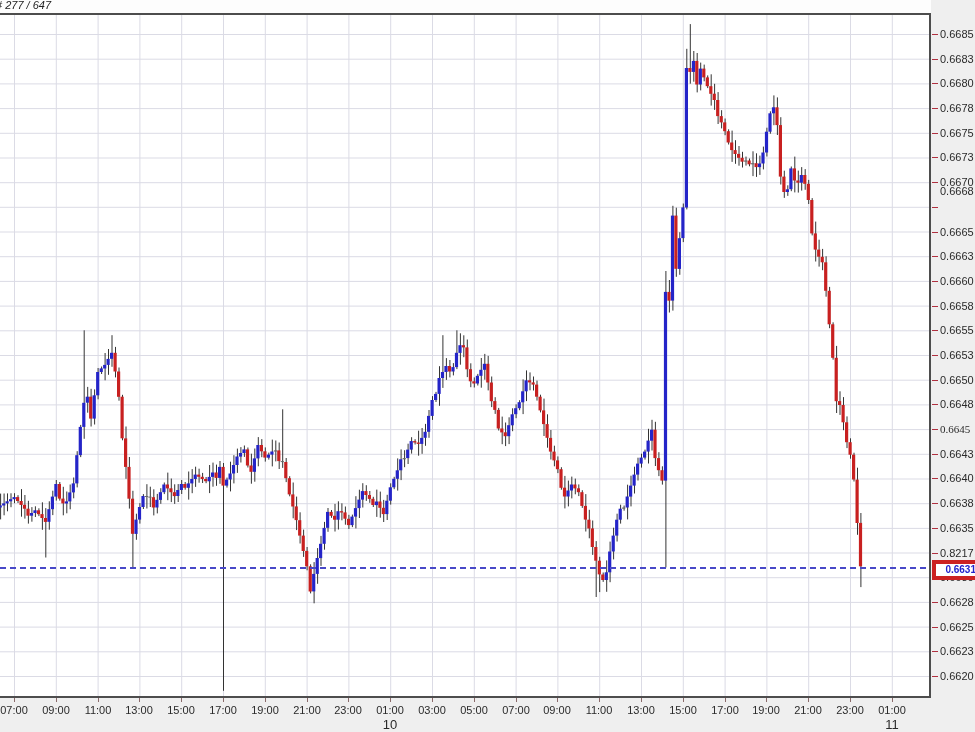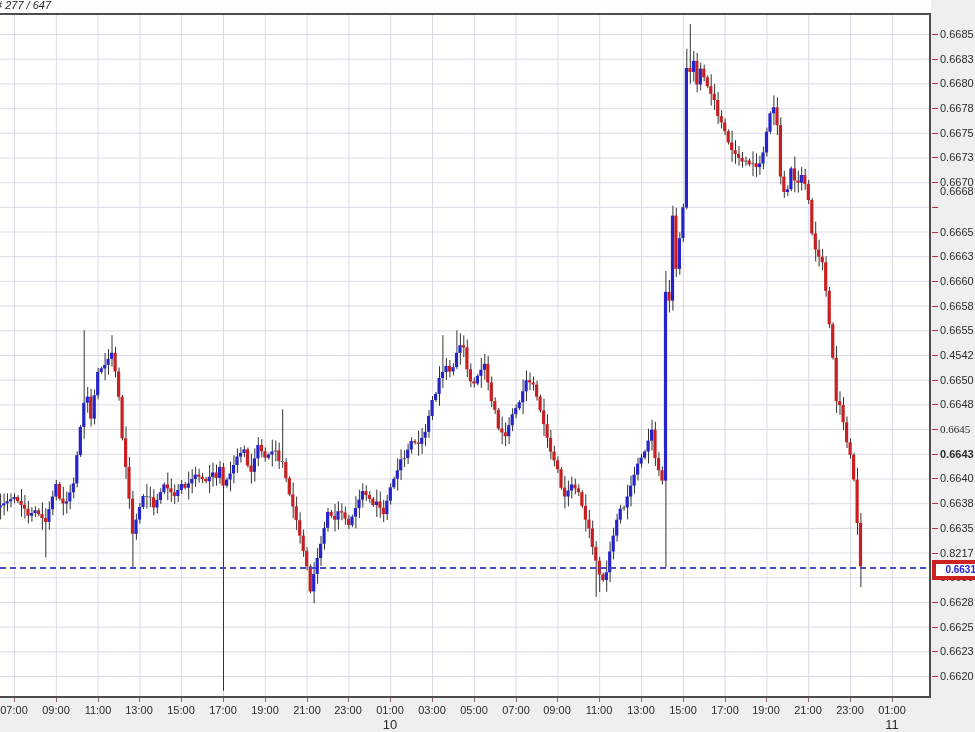--- a/index.html
+++ b/index.html
@@ -622,29 +622,29 @@
     <div class="ylabel" style="top: 226px; color: rgb(42, 42, 42);">0.6665</div>
     <div class="ytick" style="top: 256px; background: rgb(176, 48, 64);"></div>
     <div class="ylabel" style="top: 250px; color: rgb(42, 42, 42);">0.6663</div>
     <div class="ytick" style="top: 281px; background: rgb(176, 48, 64);"></div>
     <div class="ylabel" style="top: 275px; color: rgb(42, 42, 42);">0.6660</div>
     <div class="ytick" style="top: 306px; background: rgb(176, 48, 64);"></div>
     <div class="ylabel" style="top: 300px; color: rgb(42, 42, 42);">0.6658</div>
     <div class="ytick" style="top: 330px; background: rgb(176, 48, 64);"></div>
     <div class="ylabel" style="top: 324px; color: rgb(42, 42, 42);">0.6655</div>
     <div class="ytick" style="top: 355px; background: rgb(176, 48, 64);"></div>
-    <div class="ylabel" style="top: 349px; color: rgb(42, 42, 42);">0.4542</div>
+    <div class="ylabel" style="top: 349px; color: rgb(42, 42, 42);">0.6653</div>
     <div class="ytick" style="top: 380px; background: rgb(176, 48, 64);"></div>
     <div class="ylabel" style="top: 374px; color: rgb(42, 42, 42);">0.6650</div>
     <div class="ytick" style="top: 404px; background: rgb(176, 48, 64);"></div>
     <div class="ylabel" style="top: 398px; color: rgb(42, 42, 42);">0.6648</div>
     <div class="ytick" style="top: 429px; background: rgb(176, 48, 64);"></div>
     <div class="ylabel" style="top: 423px; color: rgb(42, 42, 42); font-family: Liberation Serif, serif;">0.6645</div>
     <div class="ytick" style="top: 454px; background: rgb(176, 48, 64);"></div>
-    <div class="ylabel" style="top: 448px; color: rgb(42, 42, 42); font-weight: bold;">0.6643</div>
+    <div class="ylabel" style="top: 448px; color: rgb(42, 42, 42);">0.6643</div>
     <div class="ytick" style="top: 478px; background: rgb(176, 48, 64);"></div>
     <div class="ylabel" style="top: 472px; color: rgb(42, 42, 42);">0.6640</div>
     <div class="ytick" style="top: 503px; background: rgb(176, 48, 64);"></div>
     <div class="ylabel" style="top: 497px; color: rgb(42, 42, 42);">0.6638</div>
     <div class="ytick" style="top: 528px; background: rgb(176, 48, 64);"></div>
     <div class="ylabel" style="top: 522px; color: rgb(42, 42, 42);">0.6635</div>
     <div class="ytick" style="top: 553px; background: rgb(176, 48, 64);"></div>
     <div class="ylabel" style="top: 547px; color: rgb(42, 42, 42);">0.8217</div>
     <div class="ytick" style="top: 577px; background: rgb(176, 48, 64);"></div>
     <div class="ylabel" style="top: 571px; color: rgb(42, 42, 42);">0.6630</div>

